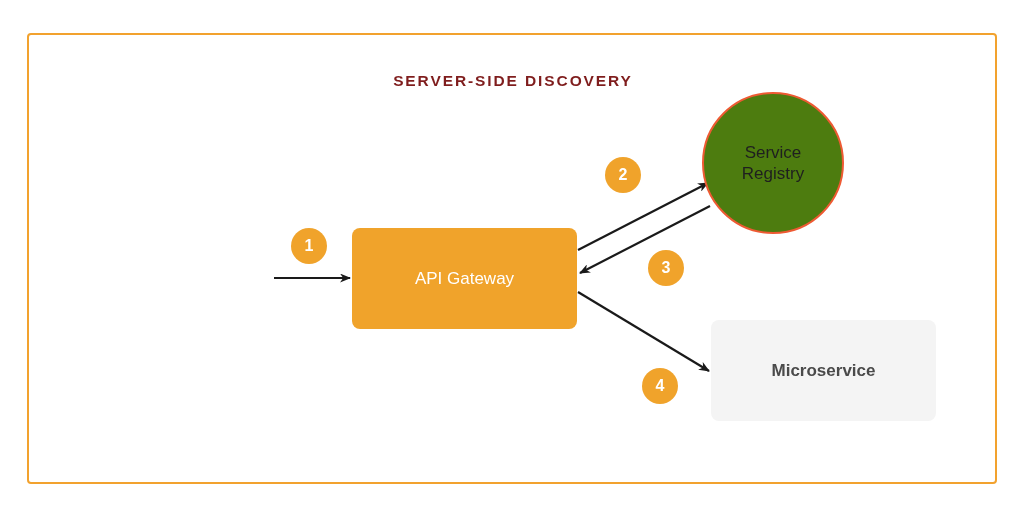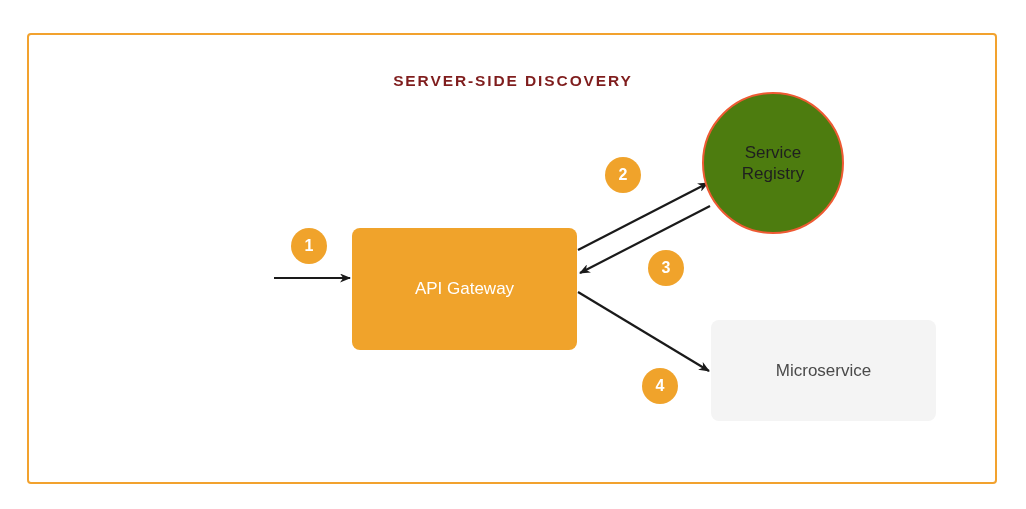--- a/index.html
+++ b/index.html
@@ -79,23 +79,23 @@
   }
   .node-circle {
     background: #4d7c0f;
     border: 2px solid #EE5A33;
     border-radius: 50%;
     color: #1F1F1F;
     font-size: 17px;
   }
   
   #node-client   { left: 77px;  top: 228px; width: 196px; height: 101px; }
-  #node-gateway  { left: 352px; top: 228px; width: 225px; height: 122px; }
+  #node-gateway  { left: 352px; top: 228px; width: 225px; height: 101px; }
   #node-registry { left: 702px; top: 92px;  width: 142px; height: 142px; }
-  #node-micro    { left: 711px; top: 320px; width: 225px; height: 101px; }
+  #node-micro    { left: 711px; top: 320px; width: 225px; height: 101px; font-weight: bold; }
 
   
   .badge {
     position: absolute;
     width: 36px;
     height: 36px;
     border-radius: 50%;
     background: #F0A32B;
     color: #FFFFFF;
     font-size: 16px;

